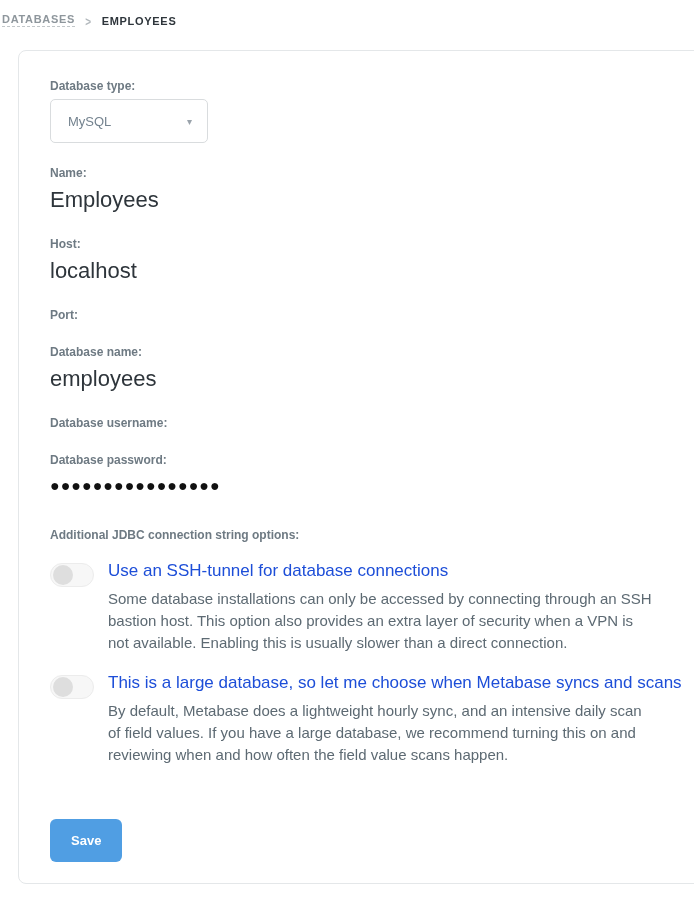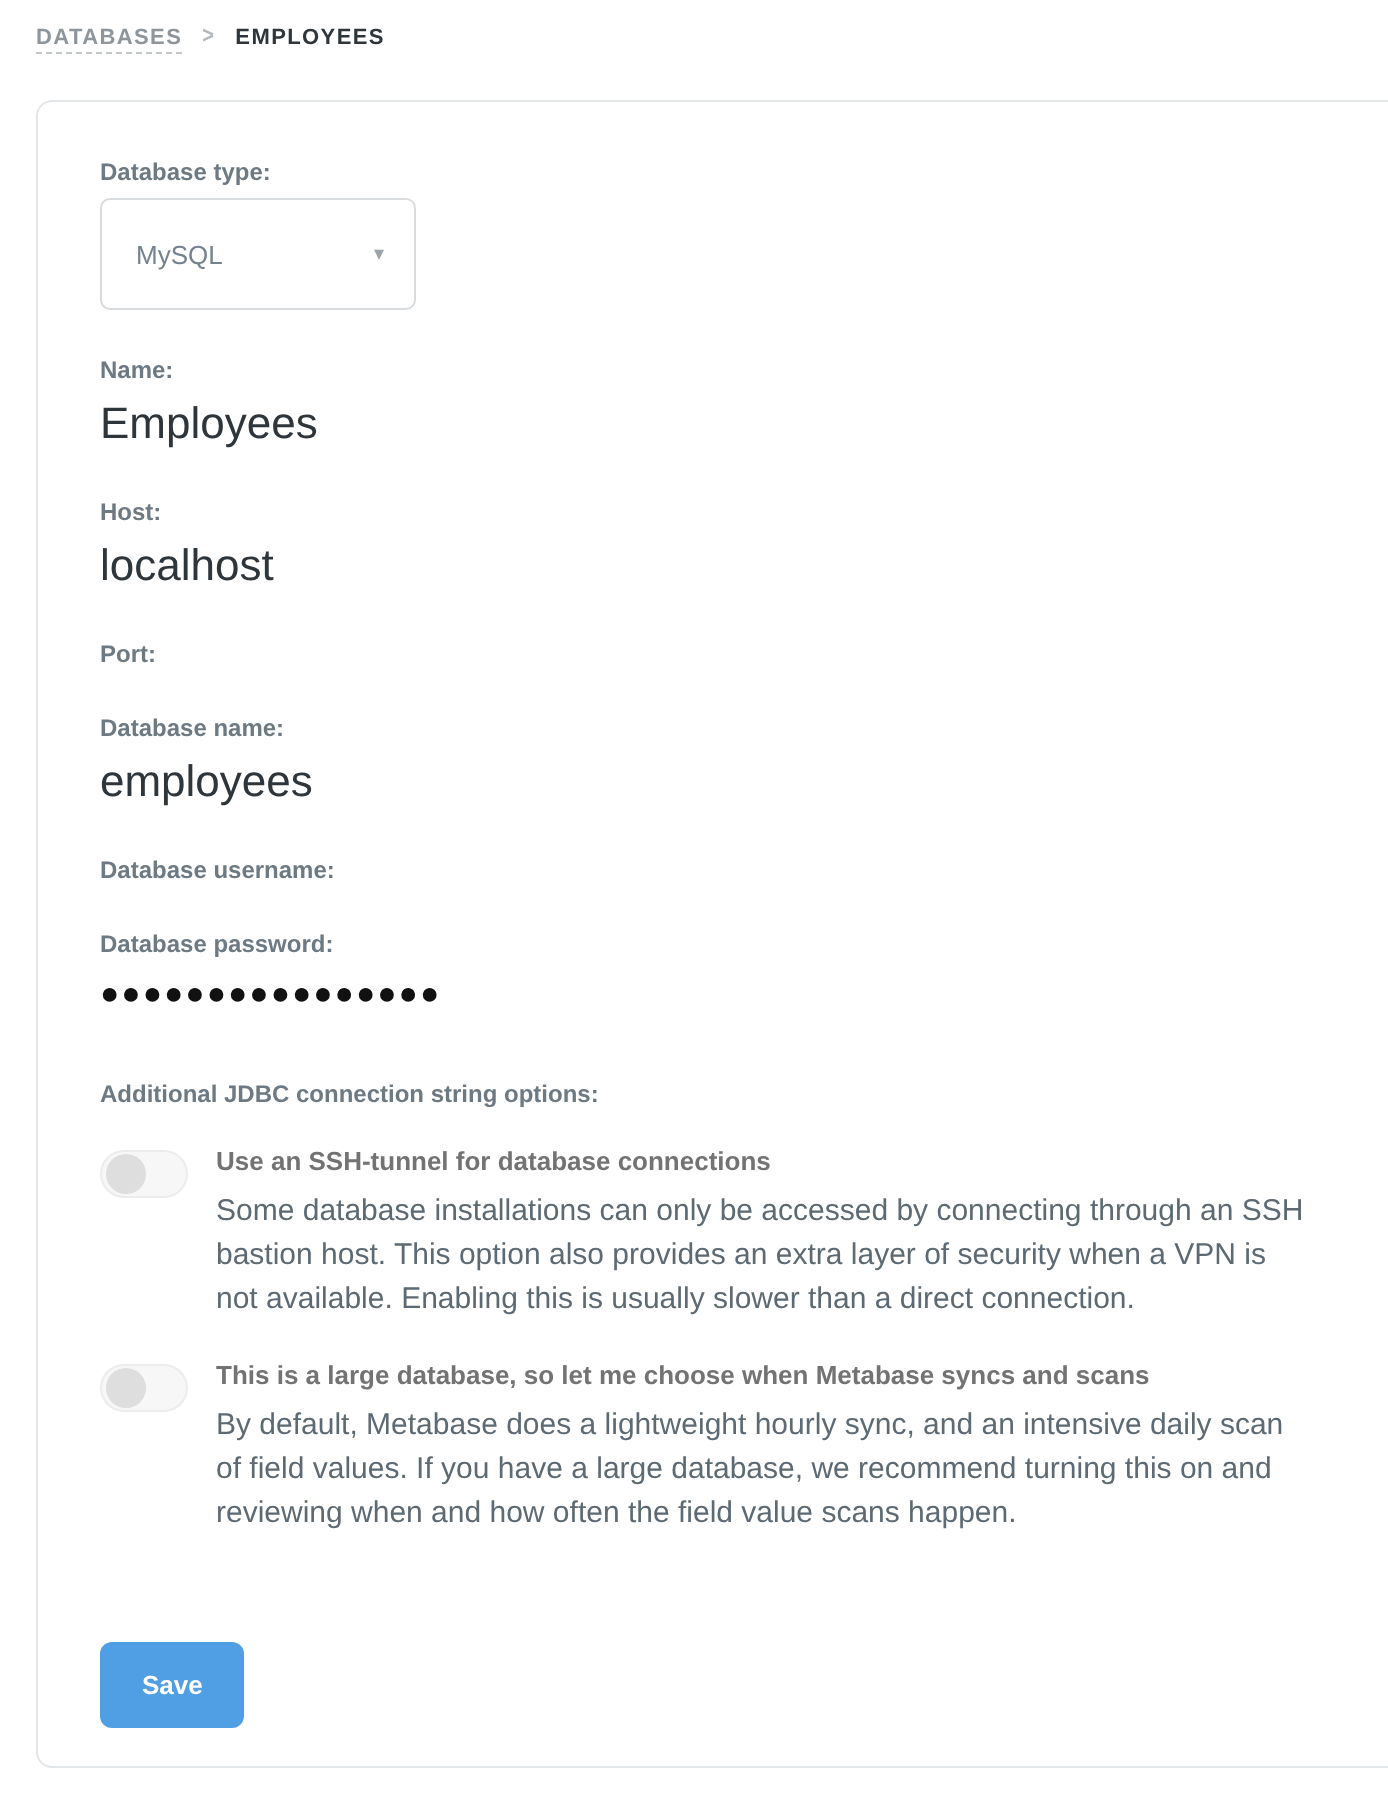--- a/index.html
+++ b/index.html
@@ -5,23 +5,23 @@
   * { box-sizing: border-box; margin: 0; padding: 0; }
   html, body {
     width: 694px; height: 909px;
     background: #ffffff;
     font-family: "Liberation Sans", sans-serif;
     overflow: hidden;
     position: relative;
   }
   
   .breadcrumb {
-    padding: 13px 0 0 18px;
+    padding: 13px 0 0 2px;
     display: flex;
-    align-items: flex-start;
+    align-items: flex-end;
     font-size: 11px;
     font-weight: bold;
     letter-spacing: 0.7px;
   }
   .crumb-link {
     color: #8e969c;
     text-decoration: none;
     border-bottom: 1px dashed #c2c7ca;
     padding-bottom: 1px;
     cursor: pointer;
@@ -49,21 +49,21 @@
   
   .field { margin-bottom: 23px; }
   .field-label {
     display: block;
     font-size: 12px;
     font-weight: bold;
     color: #6e7a83;
     margin-bottom: 6px;
   }
   .select-box {
-    width: 158px; height: 56px;
+    width: 158px; height: 44px;
     border: 1px solid #d9dcde;
     border-radius: 5px;
     display: flex;
     align-items: center;
     justify-content: space-between;
     padding: 0 15px 0 17px;
     color: #74838f;
     font-size: 13px;
     cursor: pointer;
     background: #fff;
@@ -101,23 +101,23 @@
   }
   .toggle-knob {
     width: 20px; height: 20px;
     border-radius: 50%;
     background: #dedede;
     position: absolute;
     left: 2px; top: 1px;
   }
   .toggle-content { margin-left: 14px; }
   .toggle-title {
-    font-size: 13px;
-    font-weight: bold;
-    color: #737373;
+    font-size: 17px;
+    font-weight: normal;
+    color: #1d4ed8;
     margin-bottom: 7px;
   }
   .toggle-desc {
     font-size: 15px;
     color: #5d6a73;
     line-height: 1.45;
     max-width: 546px;
   }
 
   

